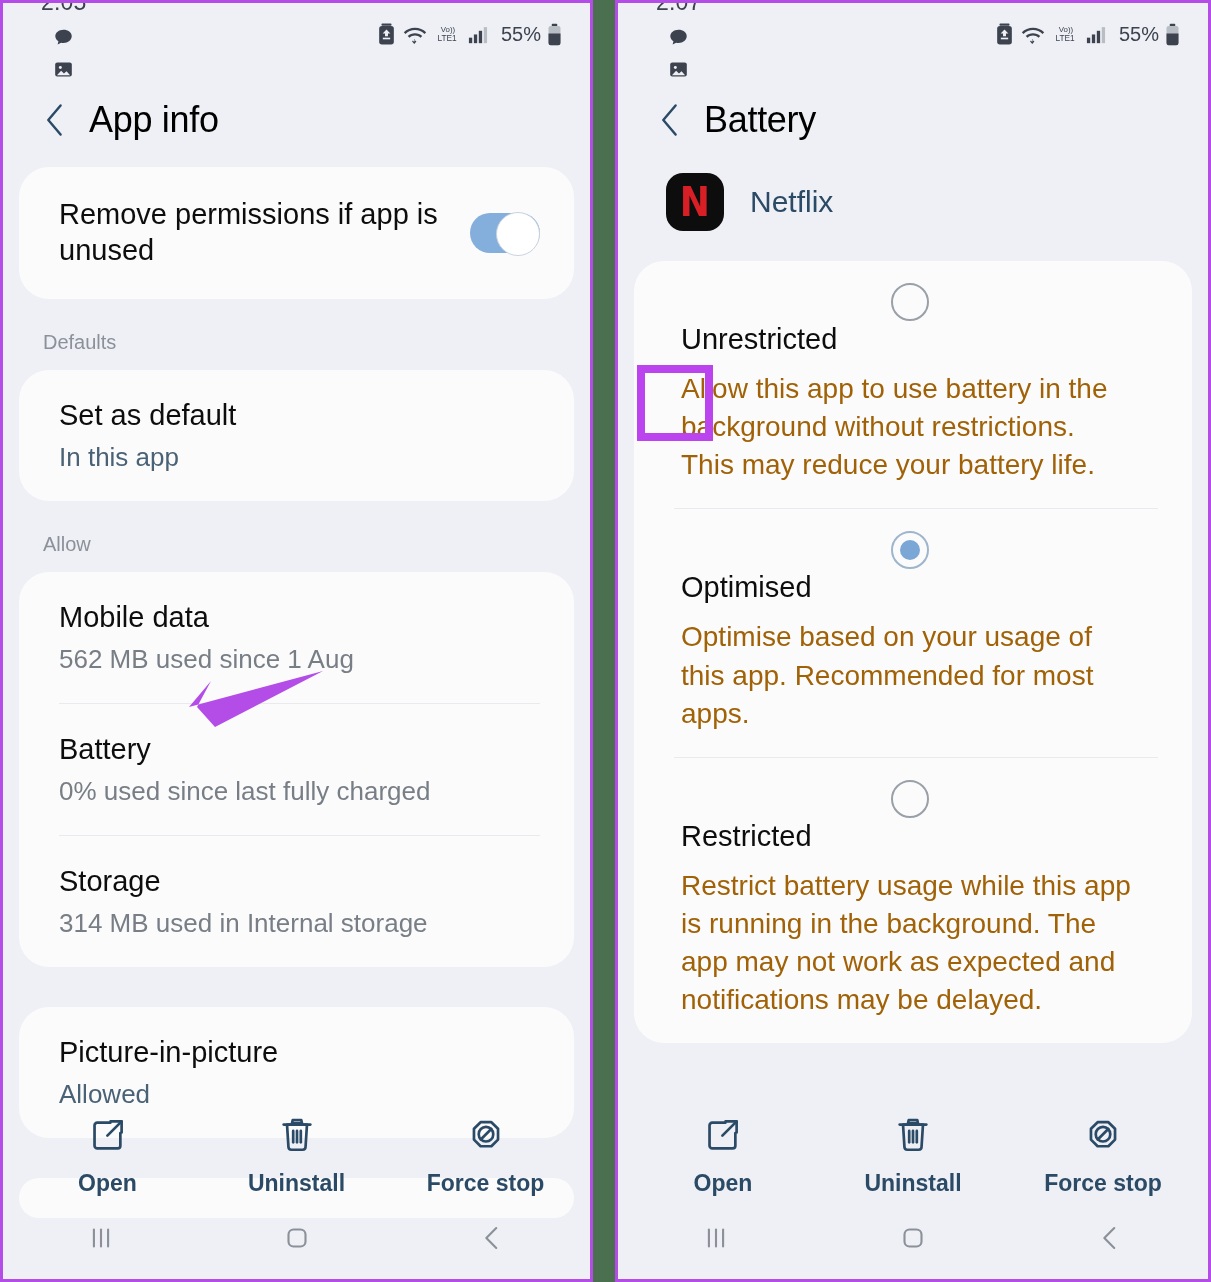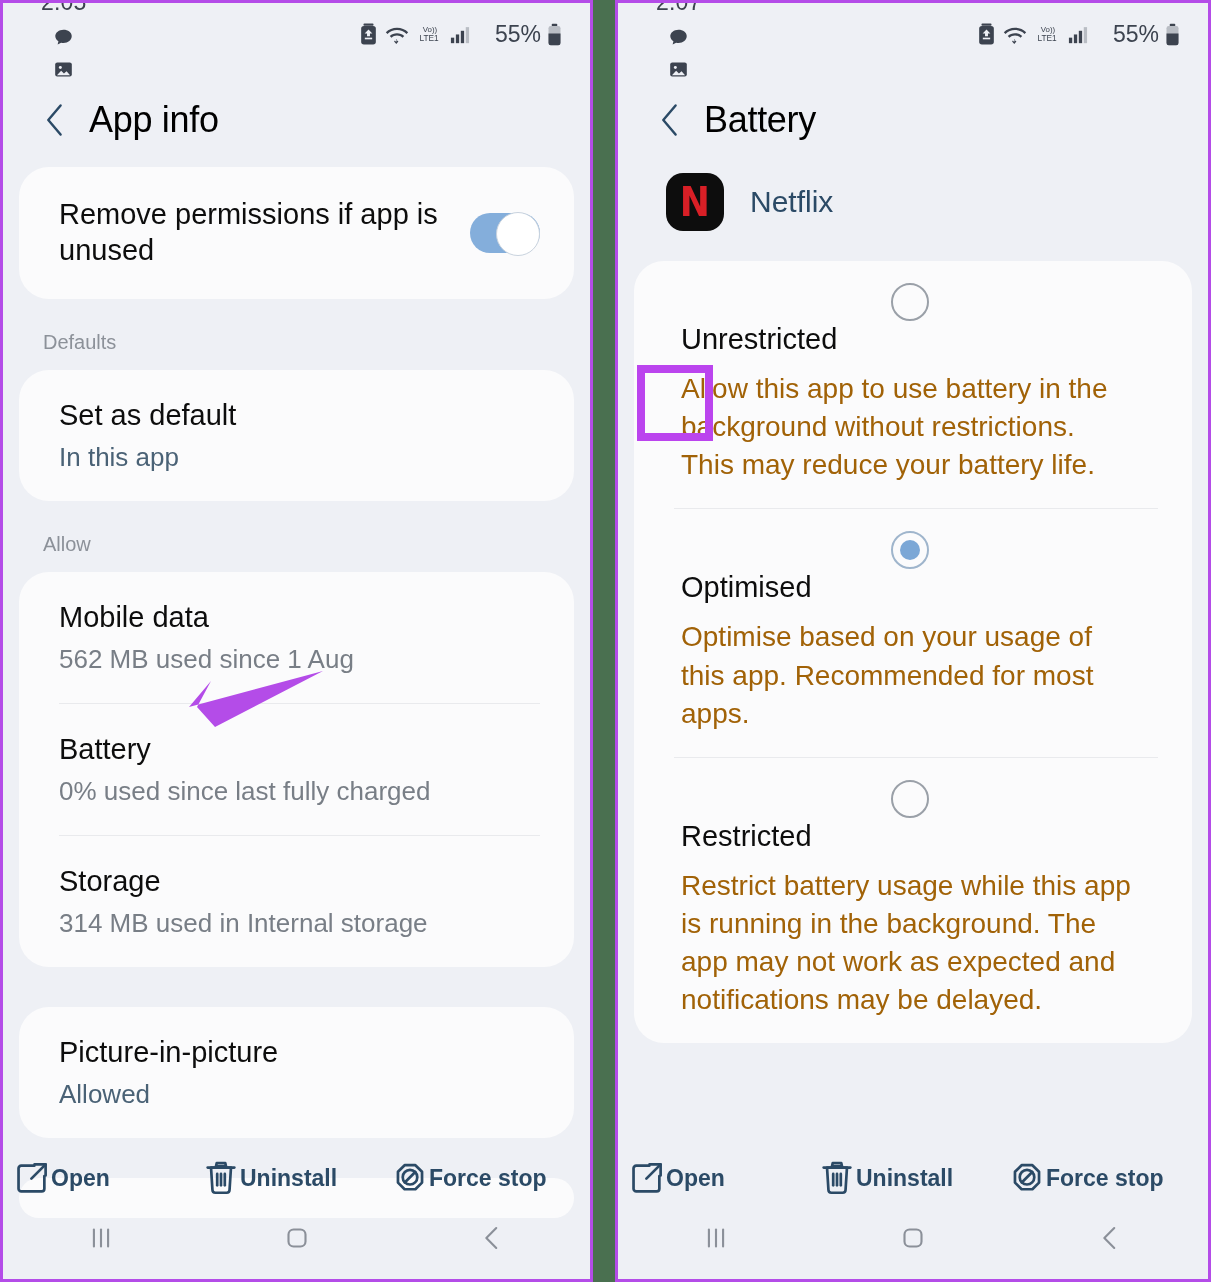--- a/index.html
+++ b/index.html
@@ -41,21 +41,21 @@
   .statusbar {
     height: 62px;
     display: flex; align-items: center;
     justify-content: space-between;
     padding: 0 28px 0 38px;
     color: #3c434f;
   }
   .sb-left { display: flex; align-items: center; gap: 11px; flex-direction: column; }
   .sb-time { font-size: 23px; letter-spacing: .2px; color: #3c434f; }
   .sb-right { display: flex; align-items: center; gap: 6px; }
-  .sb-pct { font-size: 23px; color: #3c434f; margin-left: 17px; }
+  .sb-pct { font-size: 20px; color: #3c434f; margin-left: 5px; }
 
   .ico { display: inline-flex; align-items: center; }
   .ico svg { display: block; }
 
   
   .titlebar {
     display: flex; align-items: center;
     gap: 20px;
     padding: 34px 0 26px 38px;
   }
@@ -201,22 +201,22 @@
 
   
   .actionbar {
     position: absolute;
     left: 0; right: 0; bottom: 82px;
     display: flex;
     padding: 0 10px;
   }
   .action {
     flex: 1;
-    display: flex; flex-direction: row;
-    align-items: center; 
+    display: flex; flex-direction: column;
+    align-items: center; gap: 16px;
   }
   .action-label {
     font-size: 23px; color: #2b4a66; font-weight: bold;
   }
 
   
   .navbar {
     position: absolute;
     left: 0; right: 0; bottom: 0;
     height: 82px;

